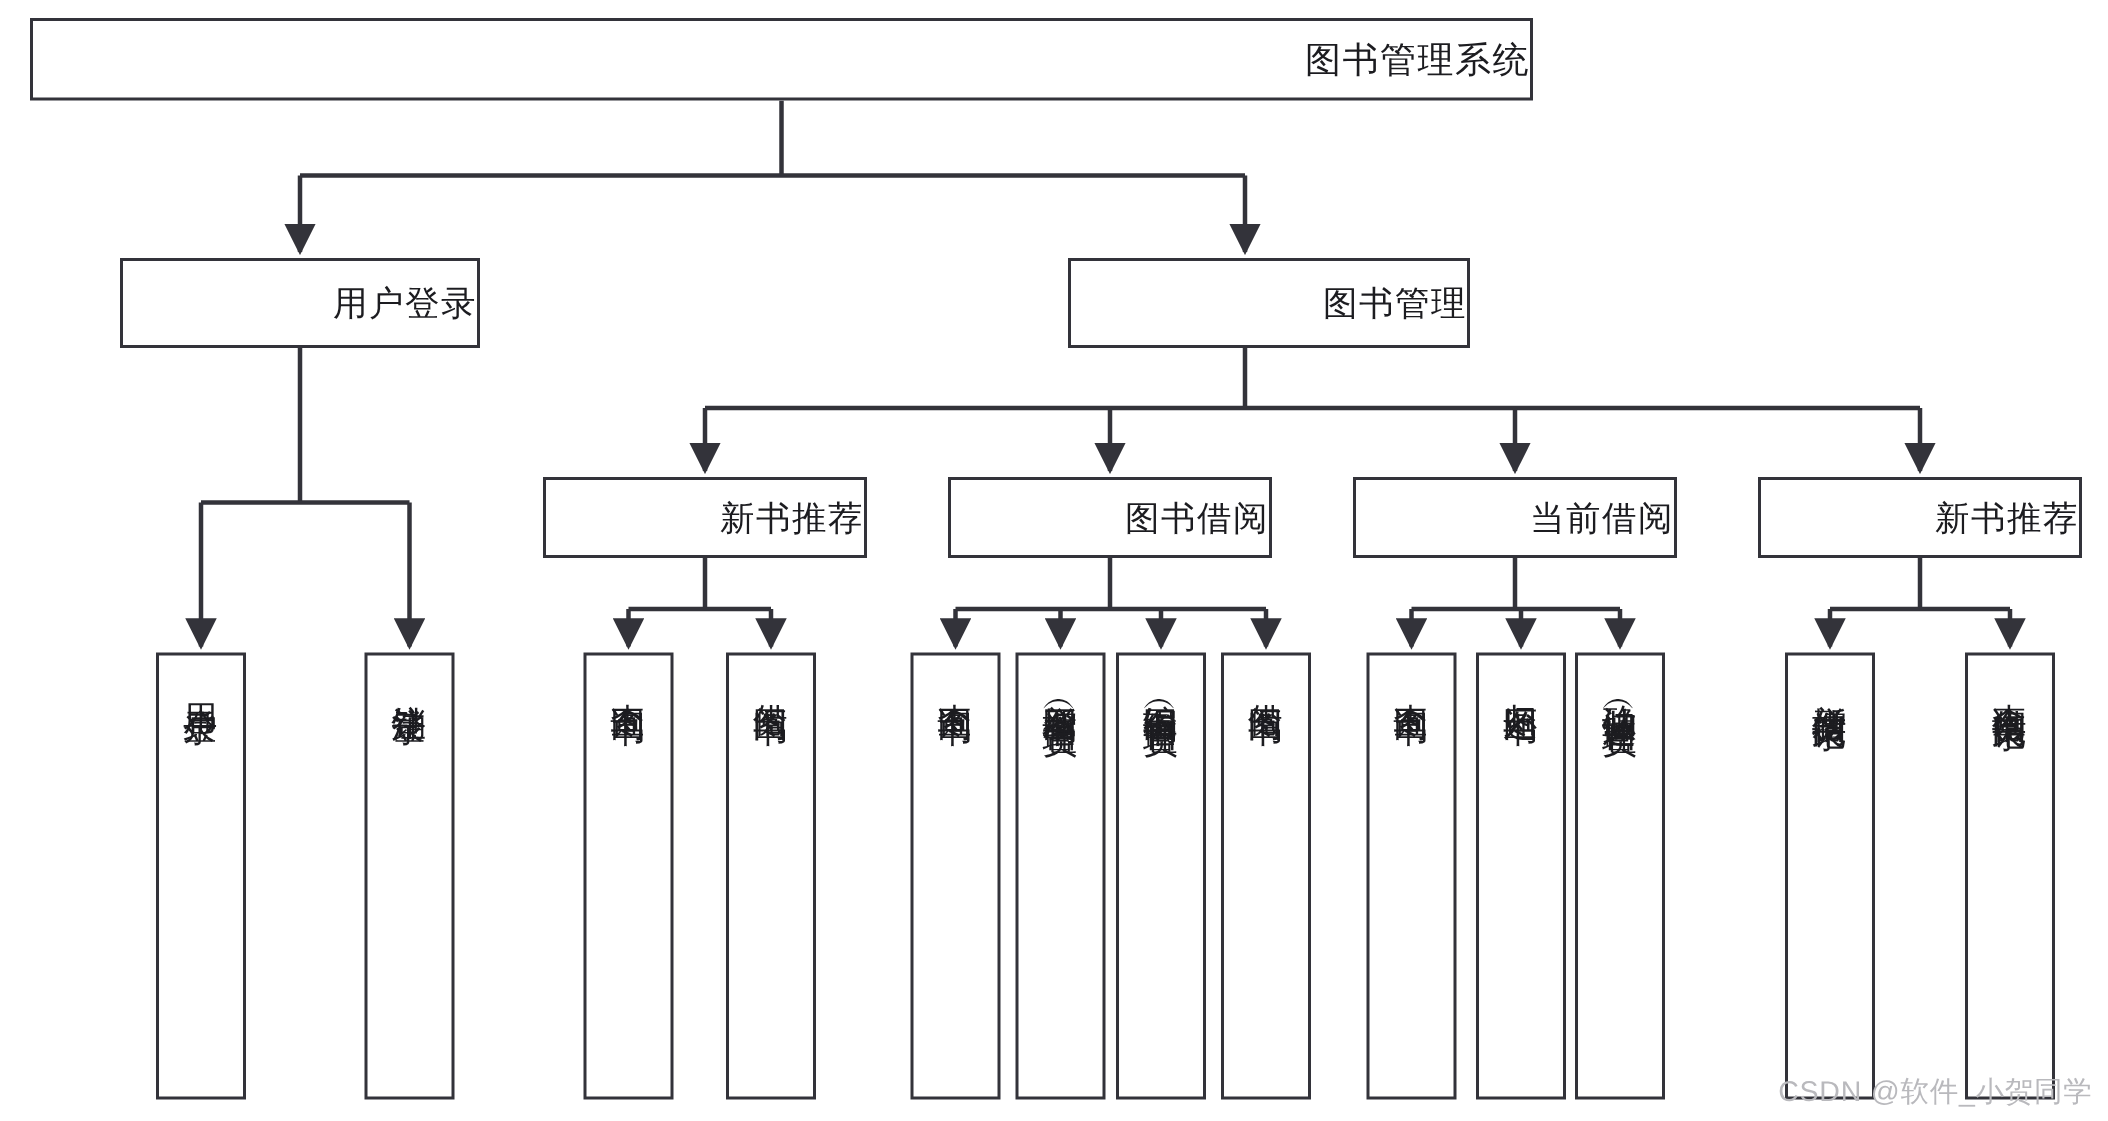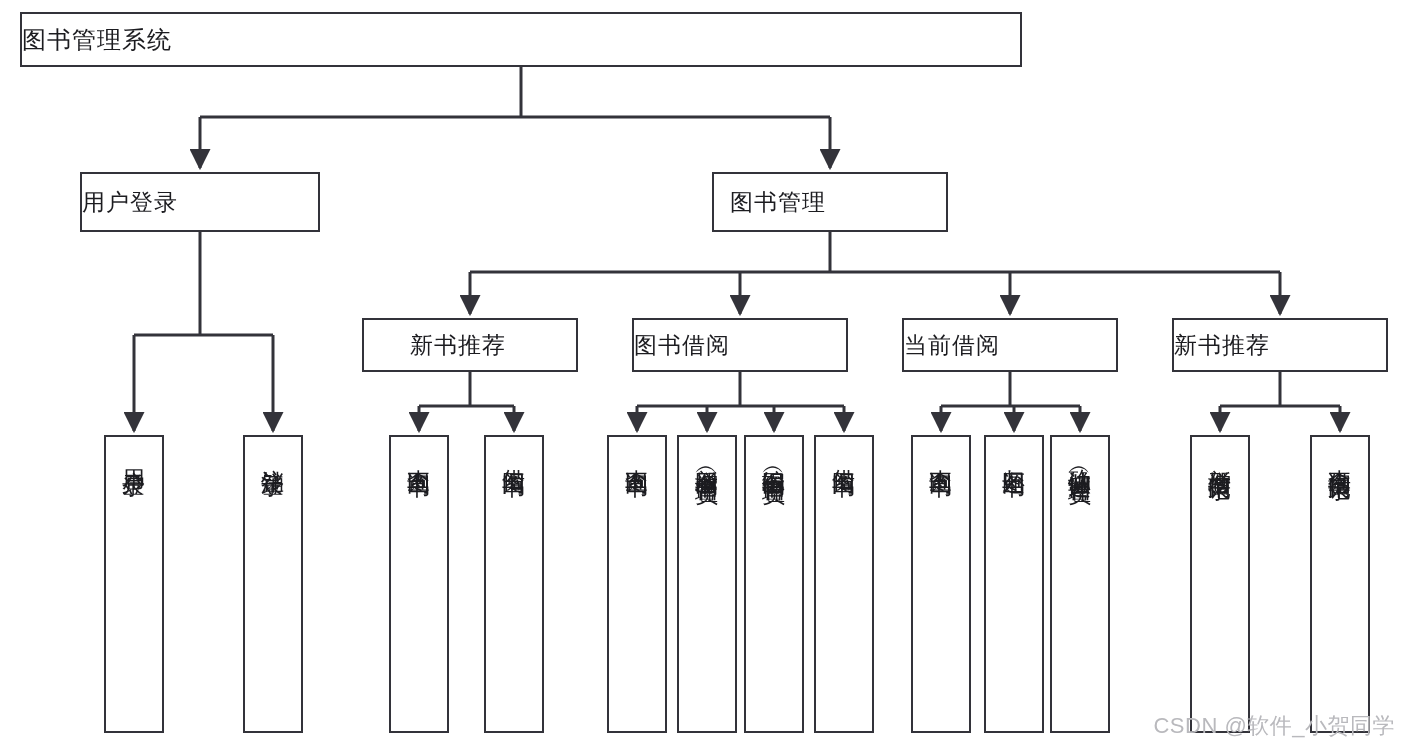--- a/index.html
+++ b/index.html
@@ -13,21 +13,21 @@
   #diagram-root{position:absolute;left:0;top:0;width:1405px;height:747px;}
   svg.edges{position:absolute;left:0;top:0;width:1405px;height:747px;}
 
   .node{
     position:absolute;
     box-sizing:border-box;
     background:#ffffff;
     border:2px solid #33333a;
     display:flex;
     align-items:center;
-    justify-content:flex-start;
+    justify-content:flex-end;
     color:#1c1c20;
   }
   .node.horiz{
     font-size:23px;
     letter-spacing:1px;
   }
   .node.root{font-size:24px;}
   .node.leaf{
     align-items:flex-start;
     justify-content:center;
@@ -39,21 +39,21 @@
     font-size:23px;
     line-height:1.22;
     letter-spacing:2px;
     white-space:nowrap;
     color:#1c1c20;
   }
   .watermark{
     position:absolute;
     right:10px;
     bottom:6px;
-    font-size:22px;
+    font-size:19px;
     color:#b9b9bd;
     letter-spacing:0.5px;
     white-space:nowrap;
     user-select:none;
   }
 </style>
 </head>
 <body>
 
 <div id="diagram-root">
@@ -108,21 +108,21 @@
     </g>
   </svg>
 
   <div class="node horiz root" id="n-root" style="left: 20px; top: 12px; width: 1002px; height: 55px;">
     <span>图书管理系统</span>
   </div>
 
   <div class="node horiz" id="n-l1-0" style="left: 80px; top: 172px; width: 240px; height: 60px;">
     <span>用户登录</span>
   </div>
-  <div class="node horiz" id="n-l1-1" style="left: 712px; top: 172px; width: 236px; height: 60px; padding-left: 16px;">
+  <div class="node horiz" id="n-l1-1" style="left: 712px; top: 172px; width: 268px; height: 60px; padding-left: 16px;">
     <span>图书管理</span>
   </div>
 
   <div class="node horiz" id="n-l2-0" style="left: 362px; top: 318px; width: 216px; height: 54px; padding-left: 46px;">
     <span>新书推荐</span>
   </div>
   <div class="node horiz" id="n-l2-2" style="left: 902px; top: 318px; width: 216px; height: 54px;">
     <span>当前借阅</span>
   </div>
   <div class="node horiz" id="n-l2-1" style="left: 632px; top: 318px; width: 216px; height: 54px;">

